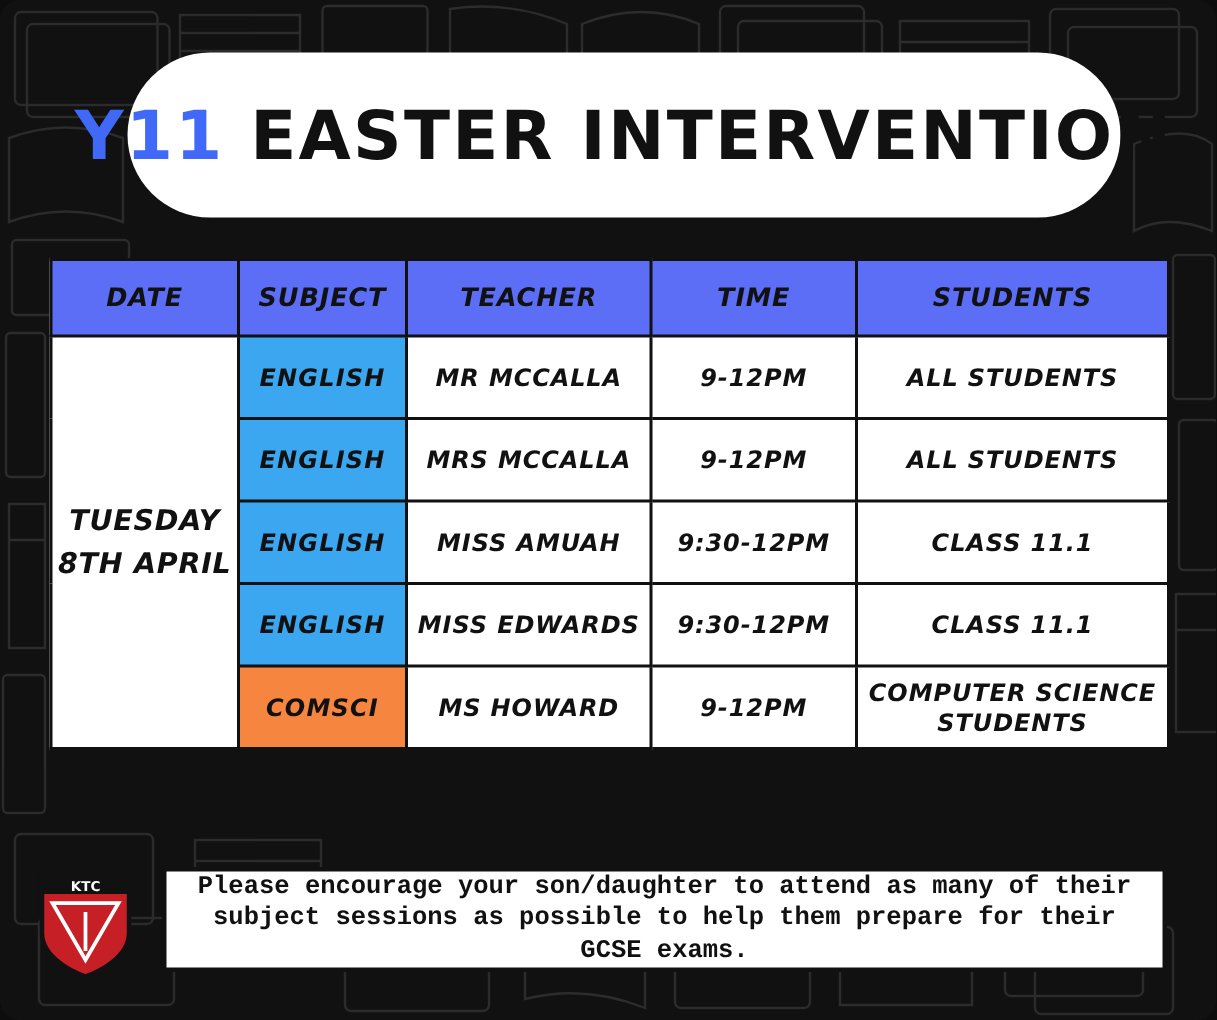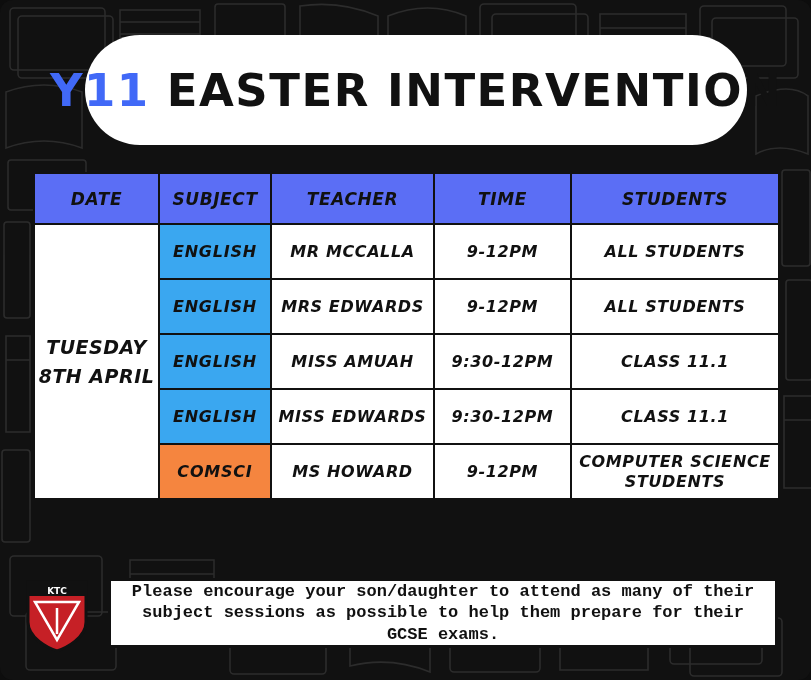--- a/index.html
+++ b/index.html
@@ -199,21 +199,21 @@
             <div>TUESDAY</div>
             <div>8TH APRIL</div>
           </td>
           <td class="subject-cell" style="background: rgb(58, 167, 240);">ENGLISH</td>
           <td class="body-cell">MR MCCALLA</td>
           <td class="body-cell">9-12PM</td>
           <td class="body-cell">ALL STUDENTS</td>
         </tr>
         <tr>
           <td class="subject-cell" style="background: rgb(58, 167, 240);">ENGLISH</td>
-          <td class="body-cell">MRS EDWARDS</td>
+          <td class="body-cell">MRS MCCALLA</td>
           <td class="body-cell">9-12PM</td>
           <td class="body-cell">ALL STUDENTS</td>
         </tr>
         <tr>
           <td class="subject-cell" style="background: rgb(58, 167, 240);">ENGLISH</td>
           <td class="body-cell">MISS AMUAH</td>
           <td class="body-cell">9:30-12PM</td>
           <td class="body-cell">CLASS 11.1</td>
         </tr>
         <tr>

